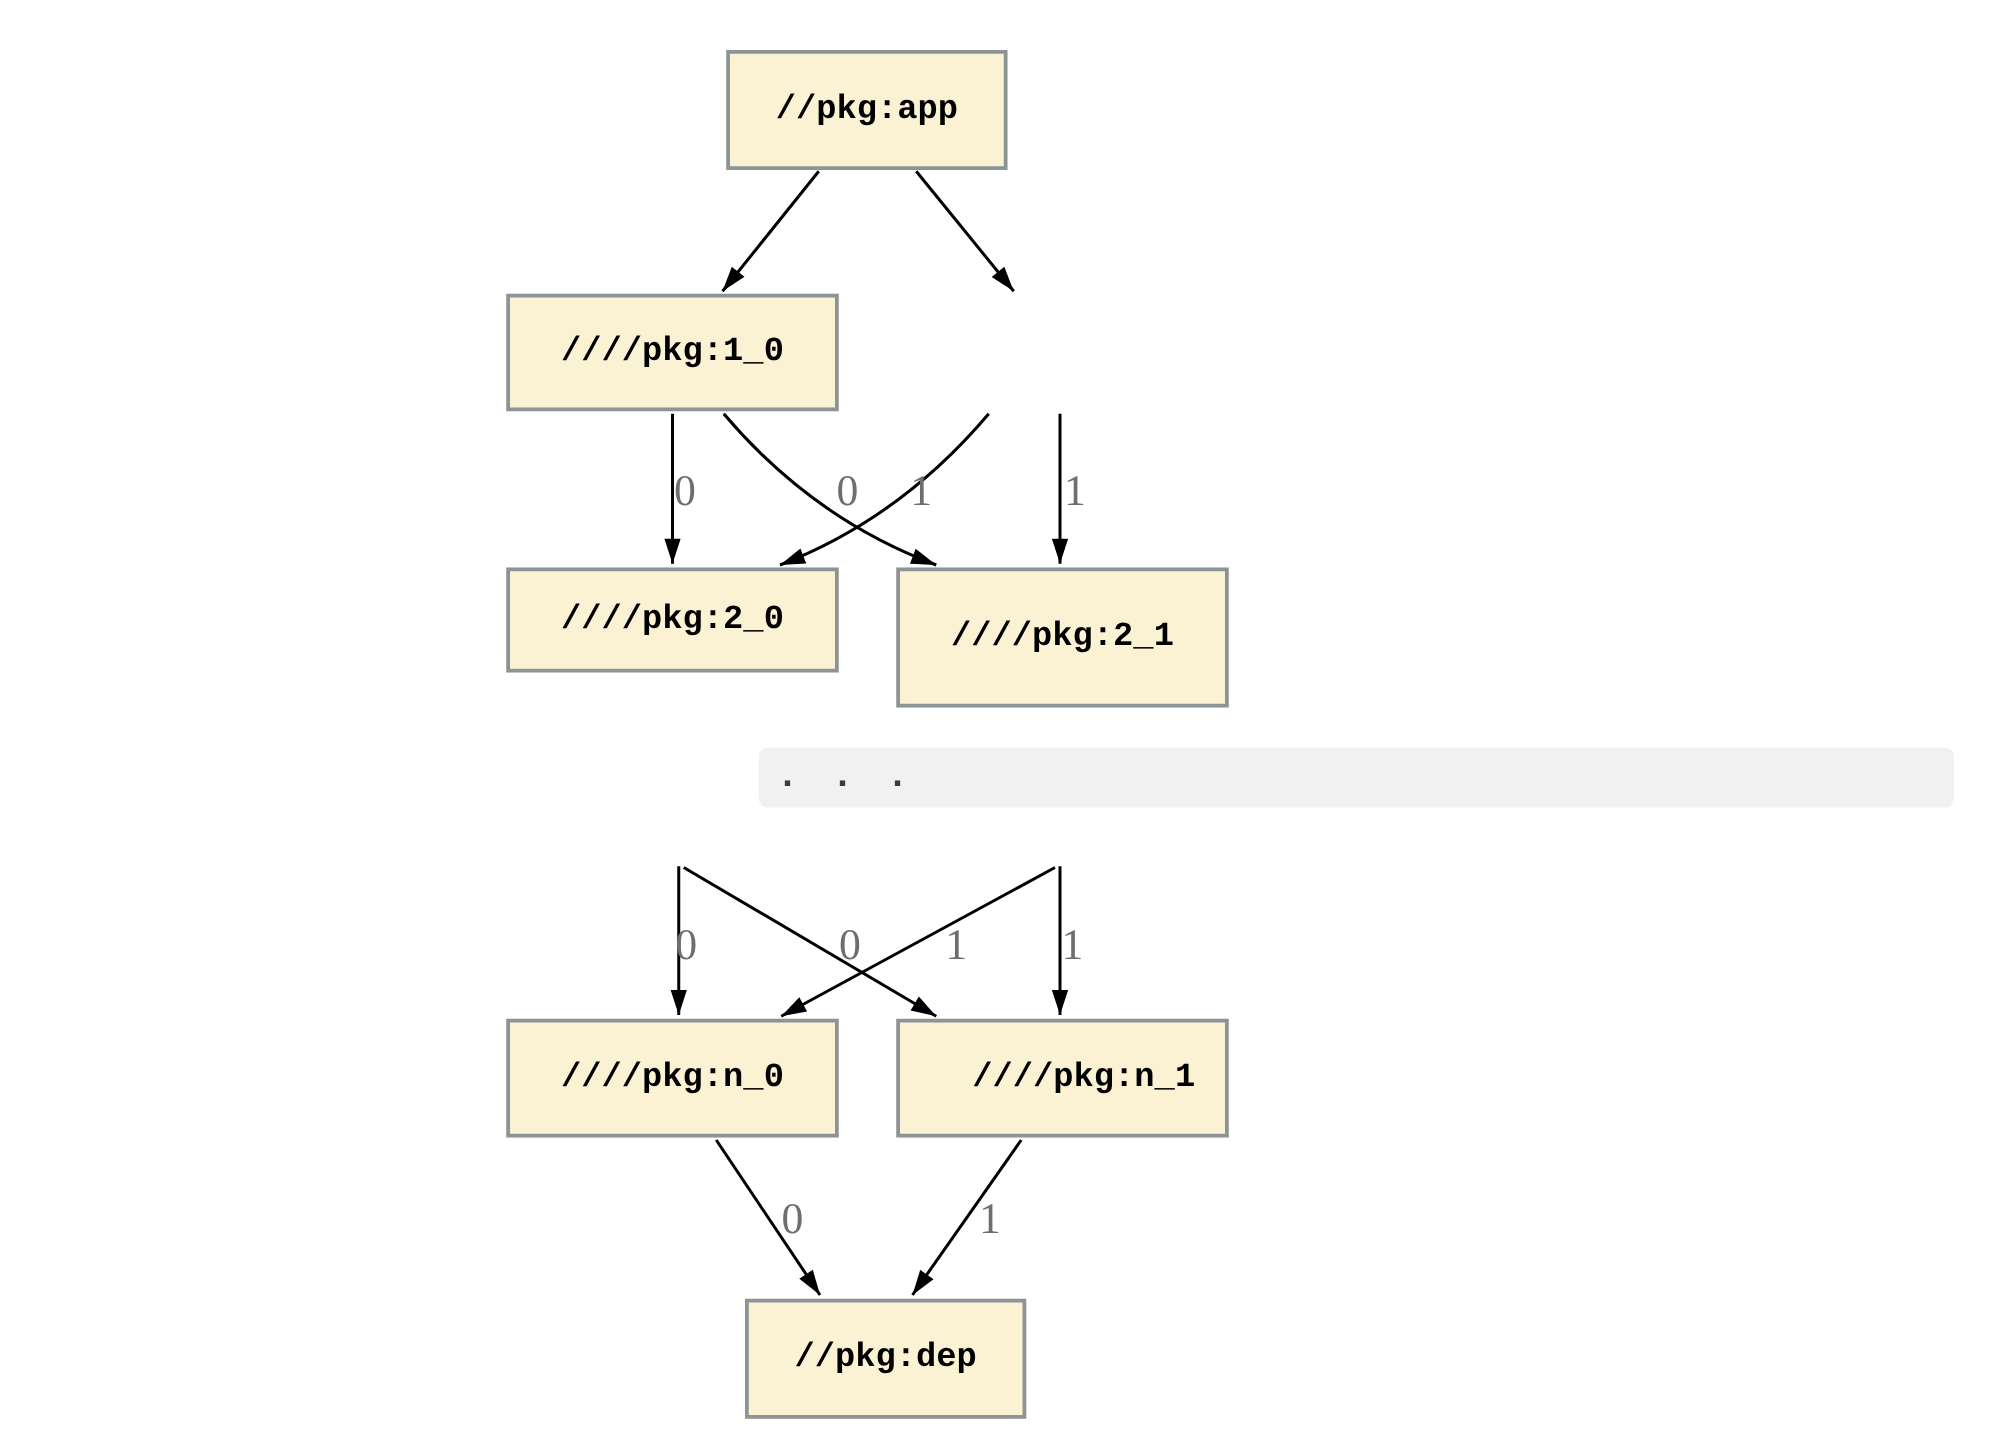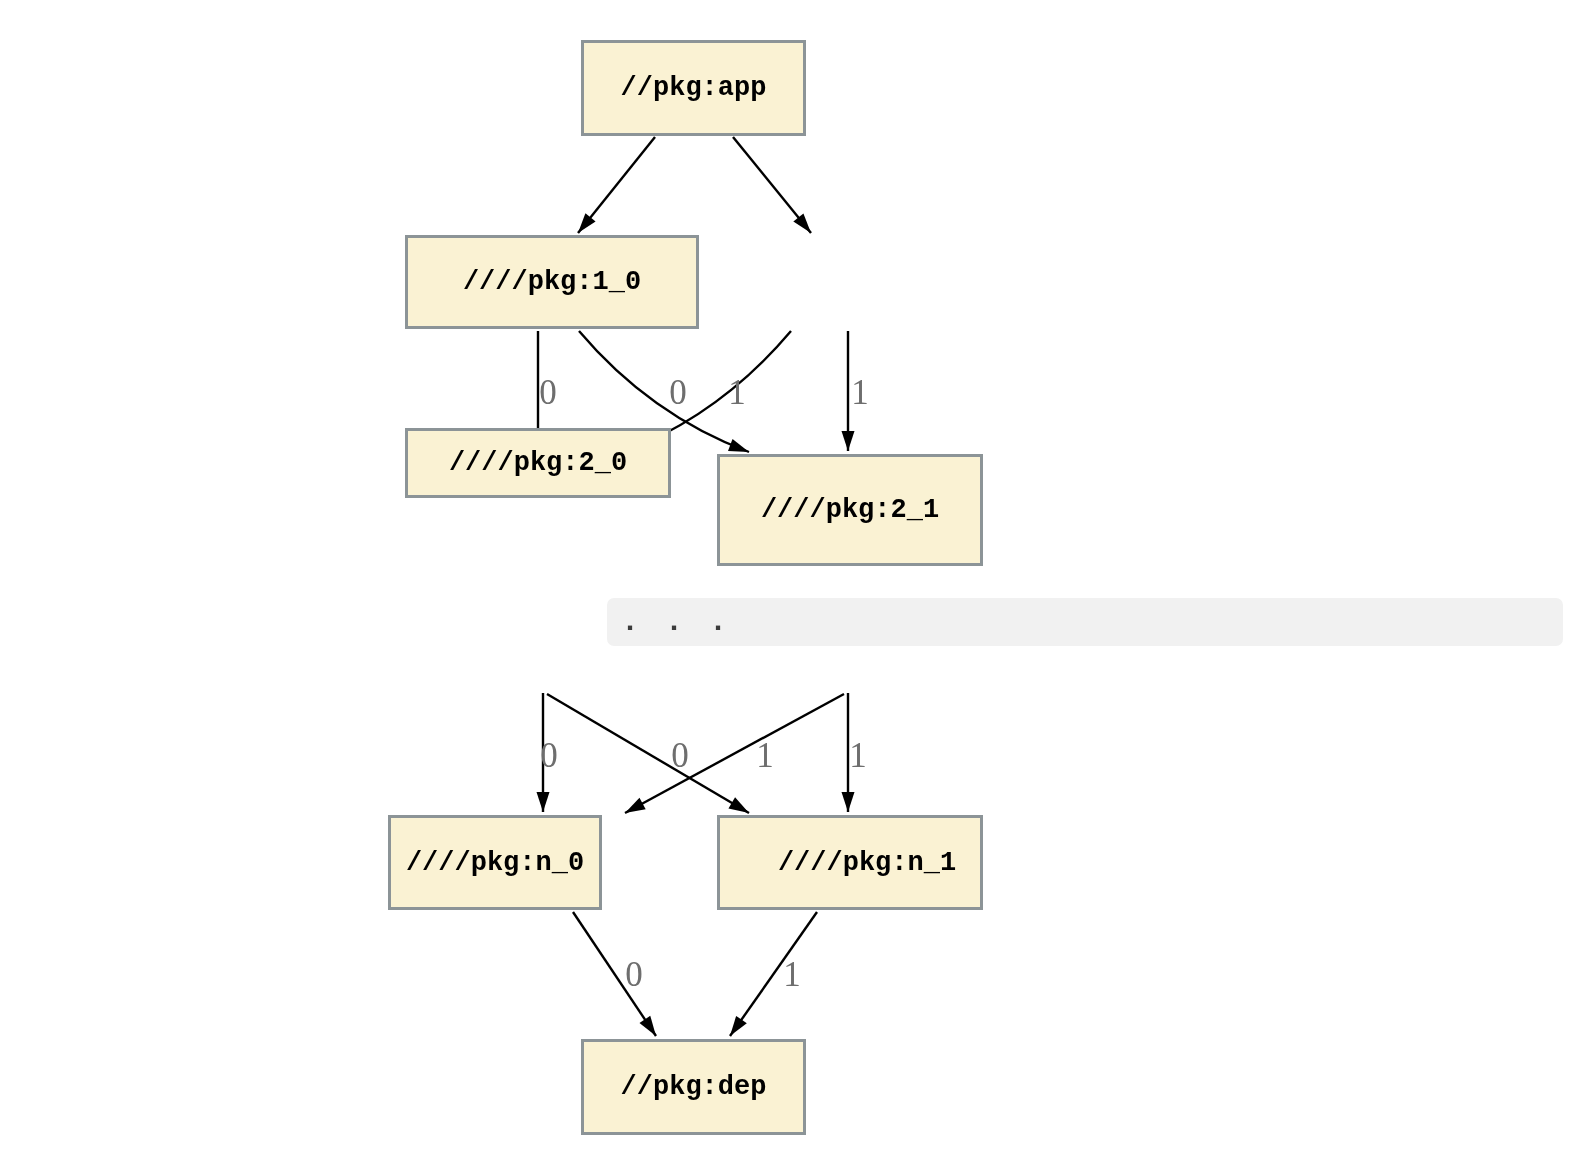--- a/index.html
+++ b/index.html
@@ -112,42 +112,42 @@
     <path class="edge" d="M 817,912 L 730,1036" marker-end="url(#arrow)"></path>
 
     <text class="elabel" x="634" y="986">0</text>
     <text class="elabel" x="792" y="986">1</text>
   </svg>
 
   <div class="node" style="left:581px; top:40px; width:225px; height:96px;text-align:center;">
     <span class="node-label">//pkg:app</span>
   </div>
 
-  <div class="node" style="left:405px; top:235px; width:294px; height:94px;">
+  <div class="node" style="left:405px; top:235px; width:266px; height:94px;">
     <span class="node-label">////pkg:1_0</span>
   </div>
 
 
-  <div class="node" style="left:405px; top:428px; width:266px; height:70px;">
+  <div class="node" style="left:405px; top:454px; width:266px; height:84px;">
     <span class="node-label">////pkg:2_0</span>
   </div>
 
   <div class="node" style="left:717px; top:454px; width:266px; height:112px;">
     <span class="node-label">////pkg:2_1</span>
   </div>
 
   <div class="ellipsis-band">
     <span class="ellipsis-text">. . .</span>
   </div>
 
-  <div class="node" style="left:388px; top:815px; width:214px; height:95px;">
+  <div class="node" style="left:405px; top:815px; width:266px; height:95px;">
     <span class="node-label">////pkg:n_0</span>
   </div>
 
   <div class="node" style="left:717px; top:815px; width:266px; height:95px;padding-left:34px;">
     <span class="node-label">////pkg:n_1</span>
   </div>
 
-  <div class="node" style="left:581px; top:1039px; width:225px; height:96px;">
+  <div class="node" style="left:596px; top:1039px; width:225px; height:96px;">
     <span class="node-label">//pkg:dep</span>
   </div>
 
 </div>
 
 </body></html>

